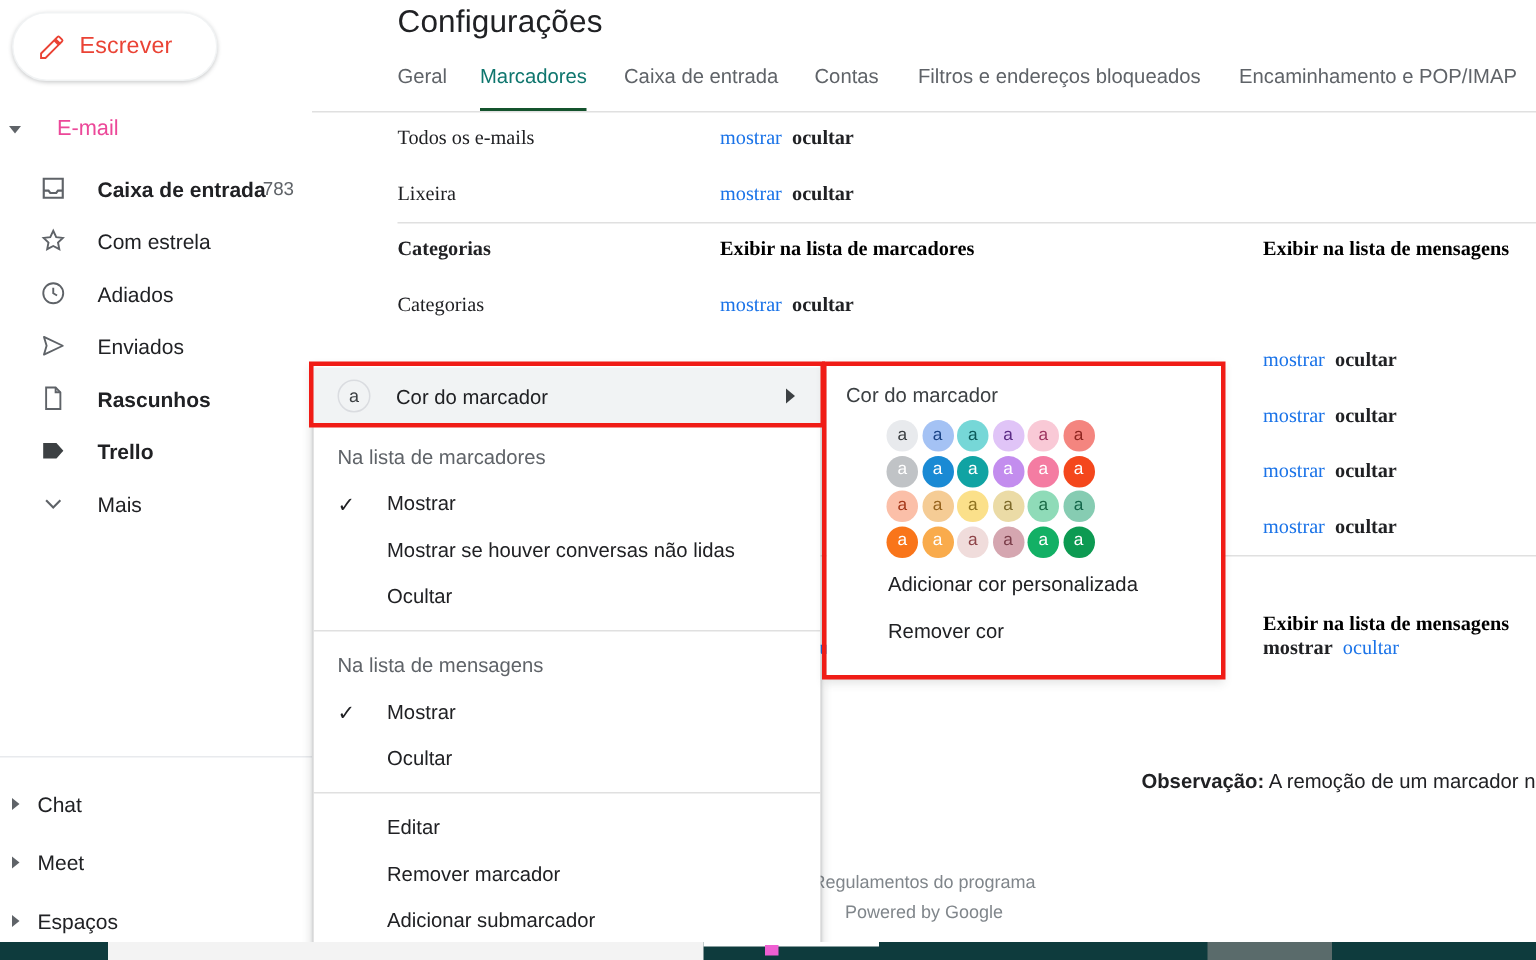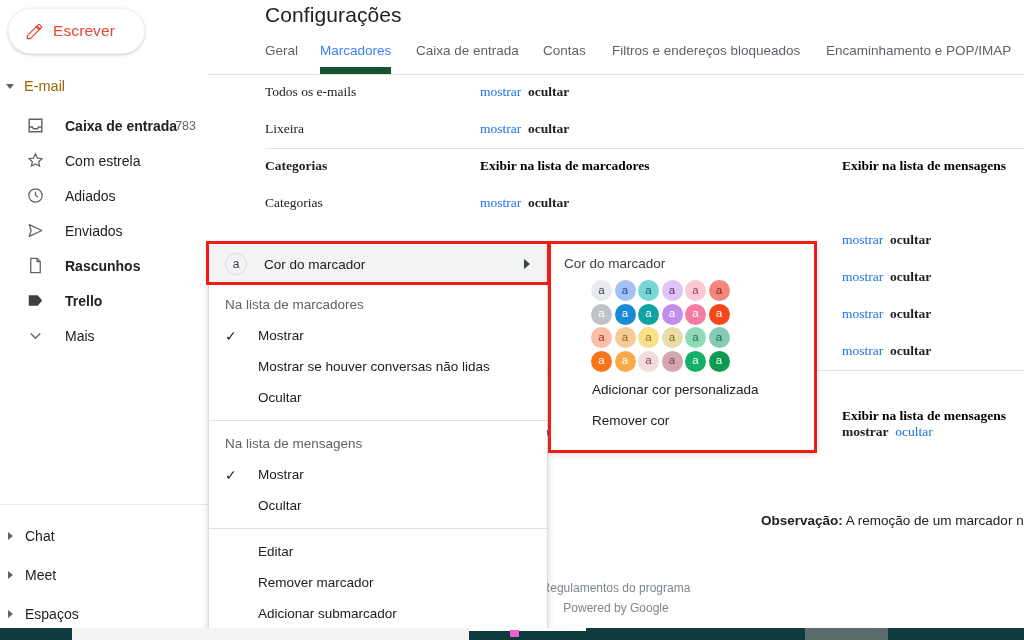--- a/index.html
+++ b/index.html
@@ -24,22 +24,22 @@
     border: 1px solid #f1f3f4;
     box-shadow: 0 1px 3px rgba(60,64,67,.28);
     display: flex; align-items: center; gap: 9px;
     padding-left: 16px; cursor: pointer;
   }
   .compose-label { color:#ea4335; font-size:15.5px; letter-spacing:.1px; }
   .pencil svg { display:block; }
 
   .nav-section-head {
     position:absolute; left:6px; top:78px;
-    display:flex; align-items:center; gap:10px;
-    font-size:14.5px; color:#a16207;
+    display:flex; align-items:center; gap:24px;
+    font-size:14.5px; color:#ec4899;
   }
   .caret-down { width:0;height:0;border-left:4.5px solid transparent;border-right:4.5px solid transparent;border-top:5px solid #5f6368; }
   .caret-right { width:0;height:0;border-top:4.5px solid transparent;border-bottom:4.5px solid transparent;border-left:5px solid #5f6368; }
 
   .nav-list { position:absolute; left:0; top:108px; width:208px; }
   .nav-item {
     position:relative; height:35px; display:flex; align-items:center;
     padding-left:24px; cursor:pointer; color:#202124; font-size:14px;
   }
   .nav-item .ic { width:22px; height:22px; display:flex; align-items:center; justify-content:center; flex:0 0 22px; }
@@ -52,21 +52,21 @@
   .bottom-item { height:39px; display:flex; align-items:center; padding-left:8px; gap:12px; font-size:14px; color:#202124; cursor:pointer; }
 
   
   .main { position:absolute; left:208px; top:0; right:0; bottom:12px; background:#fff; overflow:hidden; }
   .settings-title { position:absolute; left:57px; top:3px; font-size:21px; color:#202124; letter-spacing:.1px; }
   .tabbar { position:absolute; left:0; top:43px; width:816px; height:31px; }
   .tab {
     position:absolute; top:0; height:31px; font-size:13.5px; color:#5f6368;
     white-space:nowrap; cursor:pointer; padding-bottom:7px;
   }
-  .tab.active { color:#3b82f6; border-bottom:7px solid #14532d; }
+  .tab.active { color:#0f766e; border-bottom:2px solid #14532d; }
   .tabbar-underline { position:absolute; left:0; top:74px; width:816px; height:1px; background:#e0e0e0; }
 
   
   .rows { position:absolute; left:0; top:75px; width:816px;font-family:Liberation Serif, serif; }
   .srow { position:relative; height:37px; }
   .srow .name { position:absolute; left:57px; top:9px; font-size:13.5px; color:#202124; white-space:nowrap; }
   .srow .name.b { font-weight:bold; }
   .srow .c1 { position:absolute; left:272px; top:9px; font-size:13.5px; white-space:nowrap; }
   .srow .c2 { position:absolute; left:634px; top:9px; font-size:13.5px; white-space:nowrap; }
   .lnk { color:#1a73e8; cursor:pointer; }

